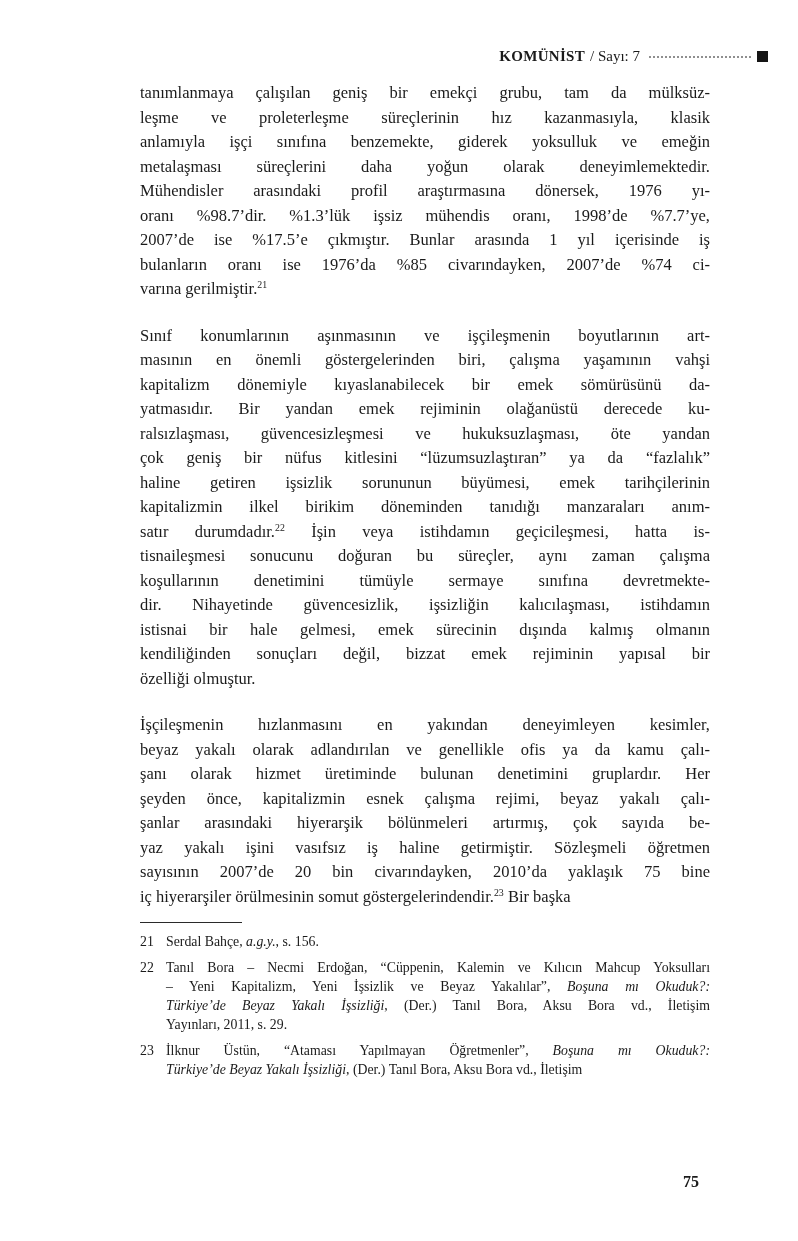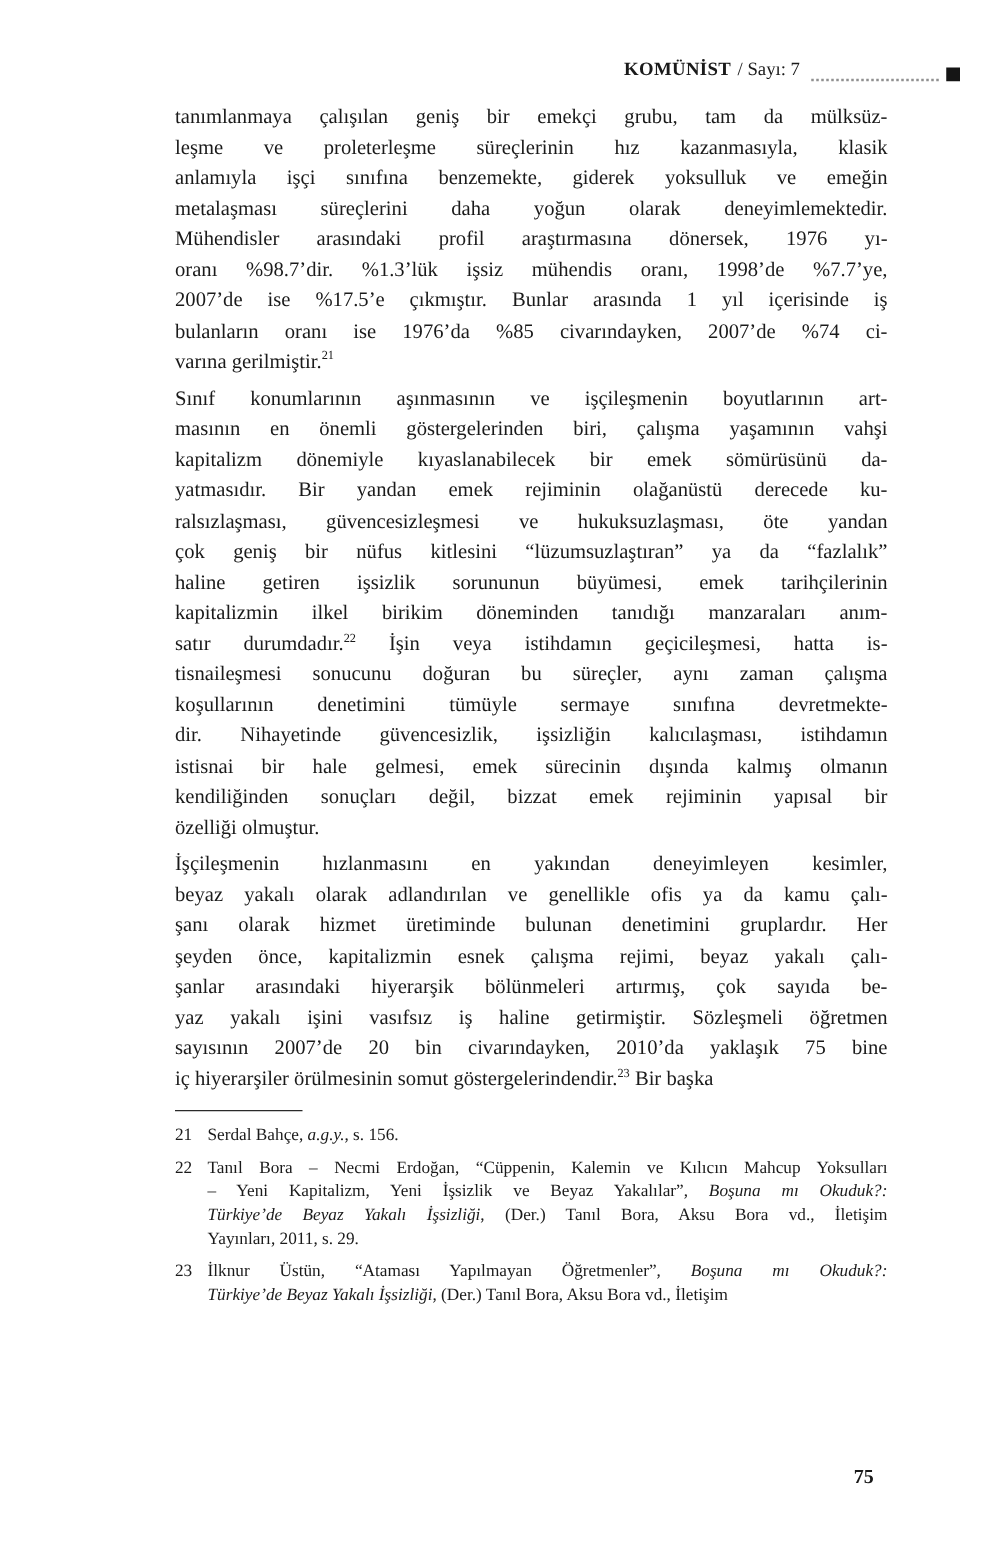--- a/index.html
+++ b/index.html
@@ -12,21 +12,21 @@
     position: relative;
     width: 798px; height: 1241px;
     background: #ffffff;
     color: #1a1a1a;
     overflow: hidden;
   }
   
   .header {
     position: absolute;
     top: 48px; right: 30px;
-    display: flex; align-items: flex-end;
+    display: flex; align-items: center;
     font-size: 15px;
     white-space: nowrap;
   }
   .journal { font-weight: bold; letter-spacing: 0.3px; }
   .issue { margin-left: 5px; }
   .leader {
     width: 102px; height: 0;
     border-top: 2px dotted #8f8f8f;
     margin: 0 6px 0 9px;
   }
@@ -36,21 +36,21 @@
     position: absolute;
     left: 140px; top: 81px; width: 570px;
   }
   .bline {
     font-size: 16.5px;
     line-height: 24.5px;
     text-align: justify;
     text-align-last: justify;
   }
   .bline.last { text-align-last: left; }
-  .paragraph + .paragraph { margin-top: 5px; }
+  .paragraph + .paragraph { margin-top: 22px; }
   sup { font-size: 0.6em; line-height: 0; vertical-align: super; }
   em { font-style: italic; }
   
   .fn-rule {
     width: 102px; height: 0;
     border-top: 1px solid #2a2a2a;
     margin: 13px 0 9px 0;
   }
   .footnote { display: flex; font-size: 13.8px; line-height: 19px; }
   .footnote + .footnote { margin-top: 7px; }

